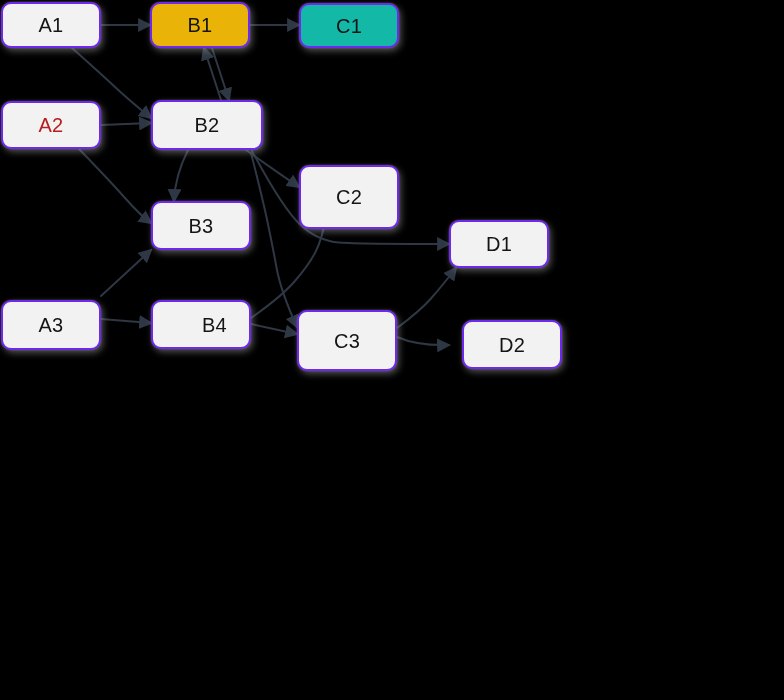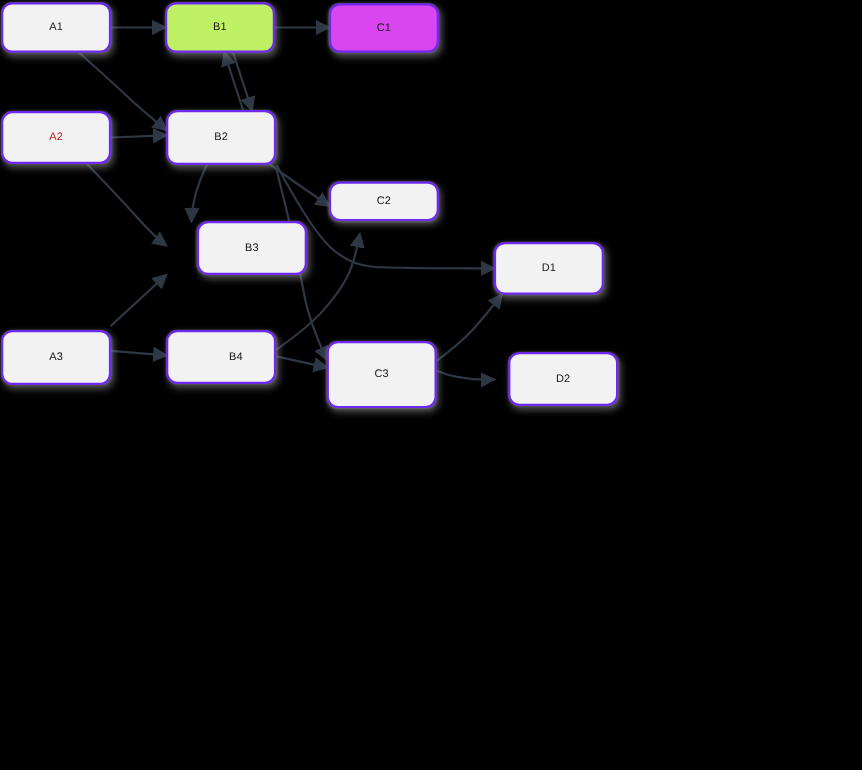--- a/index.html
+++ b/index.html
@@ -15,21 +15,21 @@
     position:absolute;
     box-sizing:border-box;
     border:2px solid #6e28f0;
     border-radius:10px;
     background:#f2f2f2;
     display:flex;align-items:center;justify-content:center;
     box-shadow:2px 3px 7px rgba(150,150,150,0.55), 0 0 2px rgba(90,90,90,0.8);
   }
   .node-label{
     color:#141414;
-    font-size:10px;
+    font-size:20px;
     line-height:1;
     letter-spacing:0.2px;
     user-select:none;
   }
   .edge{fill:none;stroke-width:2;stroke-linecap:round;stroke-linejoin:round;}
 </style>
 </head>
 <body>
 
 <div id="stage" style="background: rgb(0, 0, 0);">
@@ -56,36 +56,36 @@
         <path class="edge" d="M251,318 Q281,297 294.5,281.5 Q308,266 315,253 Q322,240 327,213" stroke="#2e3744" marker-end="url(#arrowhead)"></path>
         <path class="edge" d="M251,324 L297,334" stroke="#2e3744" marker-end="url(#arrowhead)"></path>
         <path class="edge" d="M397,328 Q420,311 431,298.5 Q442,286 456,268" stroke="#2e3744" marker-end="url(#arrowhead)"></path>
         <path class="edge" d="M397,337 Q418,346 449,345" stroke="#2e3744" marker-end="url(#arrowhead)"></path>
       </g>
   </svg>
   <div id="node-layer">
       <div class="node" style="left: 1px; top: 2px; width: 100px; height: 46px; background: rgb(242, 242, 242); border-color: rgb(110, 40, 240);">
         <span class="node-label" style="color: rgb(20, 20, 20);">A1</span>
       </div>
-      <div class="node" style="left: 150px; top: 2px; width: 100px; height: 46px; background: #bef264; border-color: rgb(110, 40, 240);">
+      <div class="node" style="left: 150px; top: 2px; width: 100px; height: 46px; background: #eab308; border-color: rgb(110, 40, 240);">
         <span class="node-label" style="color: rgb(20, 20, 20);">B1</span>
       </div>
-      <div class="node" style="left: 299px; top: 3px; width: 100px; height: 45px; background: #d946ef; border-color: rgb(110, 40, 240);">
+      <div class="node" style="left: 299px; top: 3px; width: 100px; height: 45px; background: #14b8a6; border-color: rgb(110, 40, 240);">
         <span class="node-label" style="color: rgb(20, 20, 20);">C1</span>
       </div>
       <div class="node" style="left: 1px; top: 101px; width: 100px; height: 48px; background: rgb(242, 242, 242); border-color: rgb(110, 40, 240);">
         <span class="node-label" style="color: #b91c1c;">A2</span>
       </div>
-      <div class="node" style="left: 151px; top: 100px; width: 100px; height: 50px; background: rgb(242, 242, 242); border-color: rgb(110, 40, 240);">
+      <div class="node" style="left: 151px; top: 100px; width: 112px; height: 50px; background: rgb(242, 242, 242); border-color: rgb(110, 40, 240);">
         <span class="node-label" style="color: rgb(20, 20, 20);">B2</span>
       </div>
-      <div class="node" style="left: 151px; top: 201px; width: 100px; height: 49px; background: rgb(242, 242, 242); border-color: rgb(110, 40, 240); margin-left: 28px;">
+      <div class="node" style="left: 151px; top: 201px; width: 100px; height: 49px; background: rgb(242, 242, 242); border-color: rgb(110, 40, 240);">
         <span class="node-label" style="color: rgb(20, 20, 20);">B3</span>
       </div>
-      <div class="node" style="left: 299px; top: 165px; width: 100px; height: 36px; background: rgb(242, 242, 242); border-color: rgb(110, 40, 240);">
+      <div class="node" style="left: 299px; top: 165px; width: 100px; height: 64px; background: rgb(242, 242, 242); border-color: rgb(110, 40, 240);">
         <span class="node-label" style="color: rgb(20, 20, 20);">C2</span>
       </div>
       <div class="node" style="left: 449px; top: 220px; width: 100px; height: 48px; background: rgb(242, 242, 242); border-color: rgb(110, 40, 240);">
         <span class="node-label" style="color: rgb(20, 20, 20);">D1</span>
       </div>
       <div class="node" style="left: 1px; top: 300px; width: 100px; height: 50px; background: rgb(242, 242, 242); border-color: rgb(110, 40, 240);">
         <span class="node-label" style="color: rgb(20, 20, 20);">A3</span>
       </div>
       <div class="node" style="left: 151px; top: 300px; width: 100px; height: 49px; background: rgb(242, 242, 242); border-color: rgb(110, 40, 240); padding-left: 27px;">
         <span class="node-label" style="color: rgb(20, 20, 20);">B4</span>

